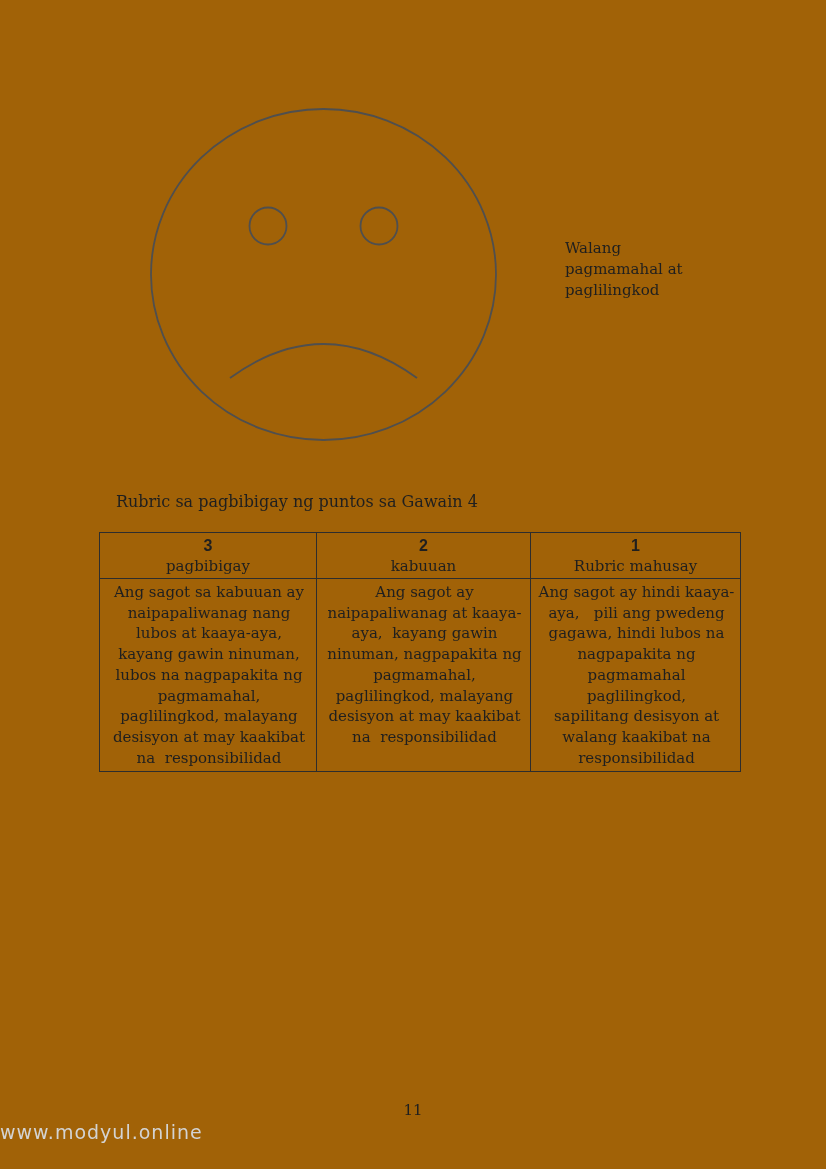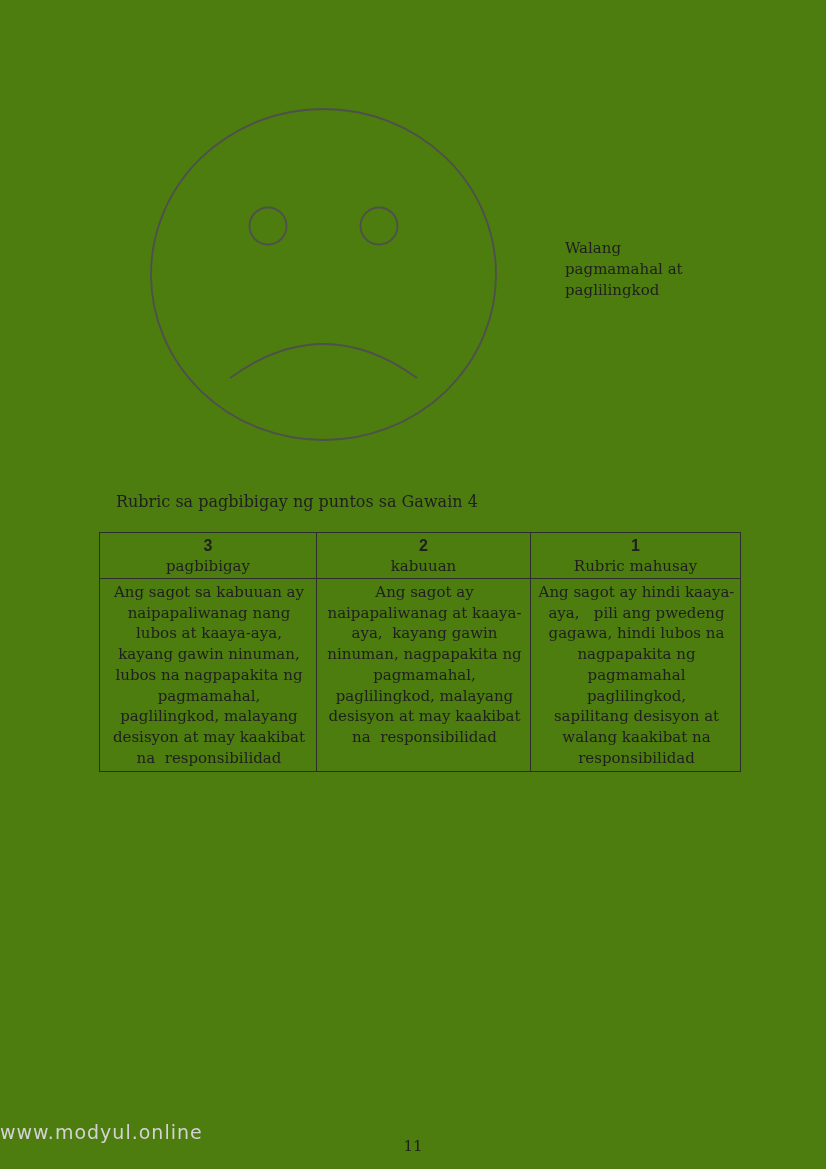--- a/index.html
+++ b/index.html
@@ -1,21 +1,21 @@
 <!DOCTYPE html>
 <html><head>
 <meta charset="utf-8">
 <style>
   * { margin: 0; padding: 0; box-sizing: border-box; }
   html, body { background: #ffffff; }
   .page {
     position: relative;
     width: 826px;
     height: 1169px;
-    background: #4d7c0f;
+    background: #a16207;
     font-family: "DejaVu Serif", "Liberation Serif", serif;
     color: #1f1f1f;
     overflow: hidden;
   }
 
   
   .face-svg {
     position: absolute;
     left: 149px;
     top: 107px;
@@ -83,21 +83,20 @@
   }
 
   
   .page-number {
     position: absolute;
     top: 1101px;
     left: 0;
     width: 100%;
     text-align: center;
     font-size: 15px;
-    margin-top: 36px;
   }
   .watermark {
     position: absolute;
     top: 1121px;
     left: 0;
     width: 100%;
     text-align: left;
     font-family: "DejaVu Sans", "Liberation Sans", sans-serif;
     font-size: 19px;
     letter-spacing: 1px;

